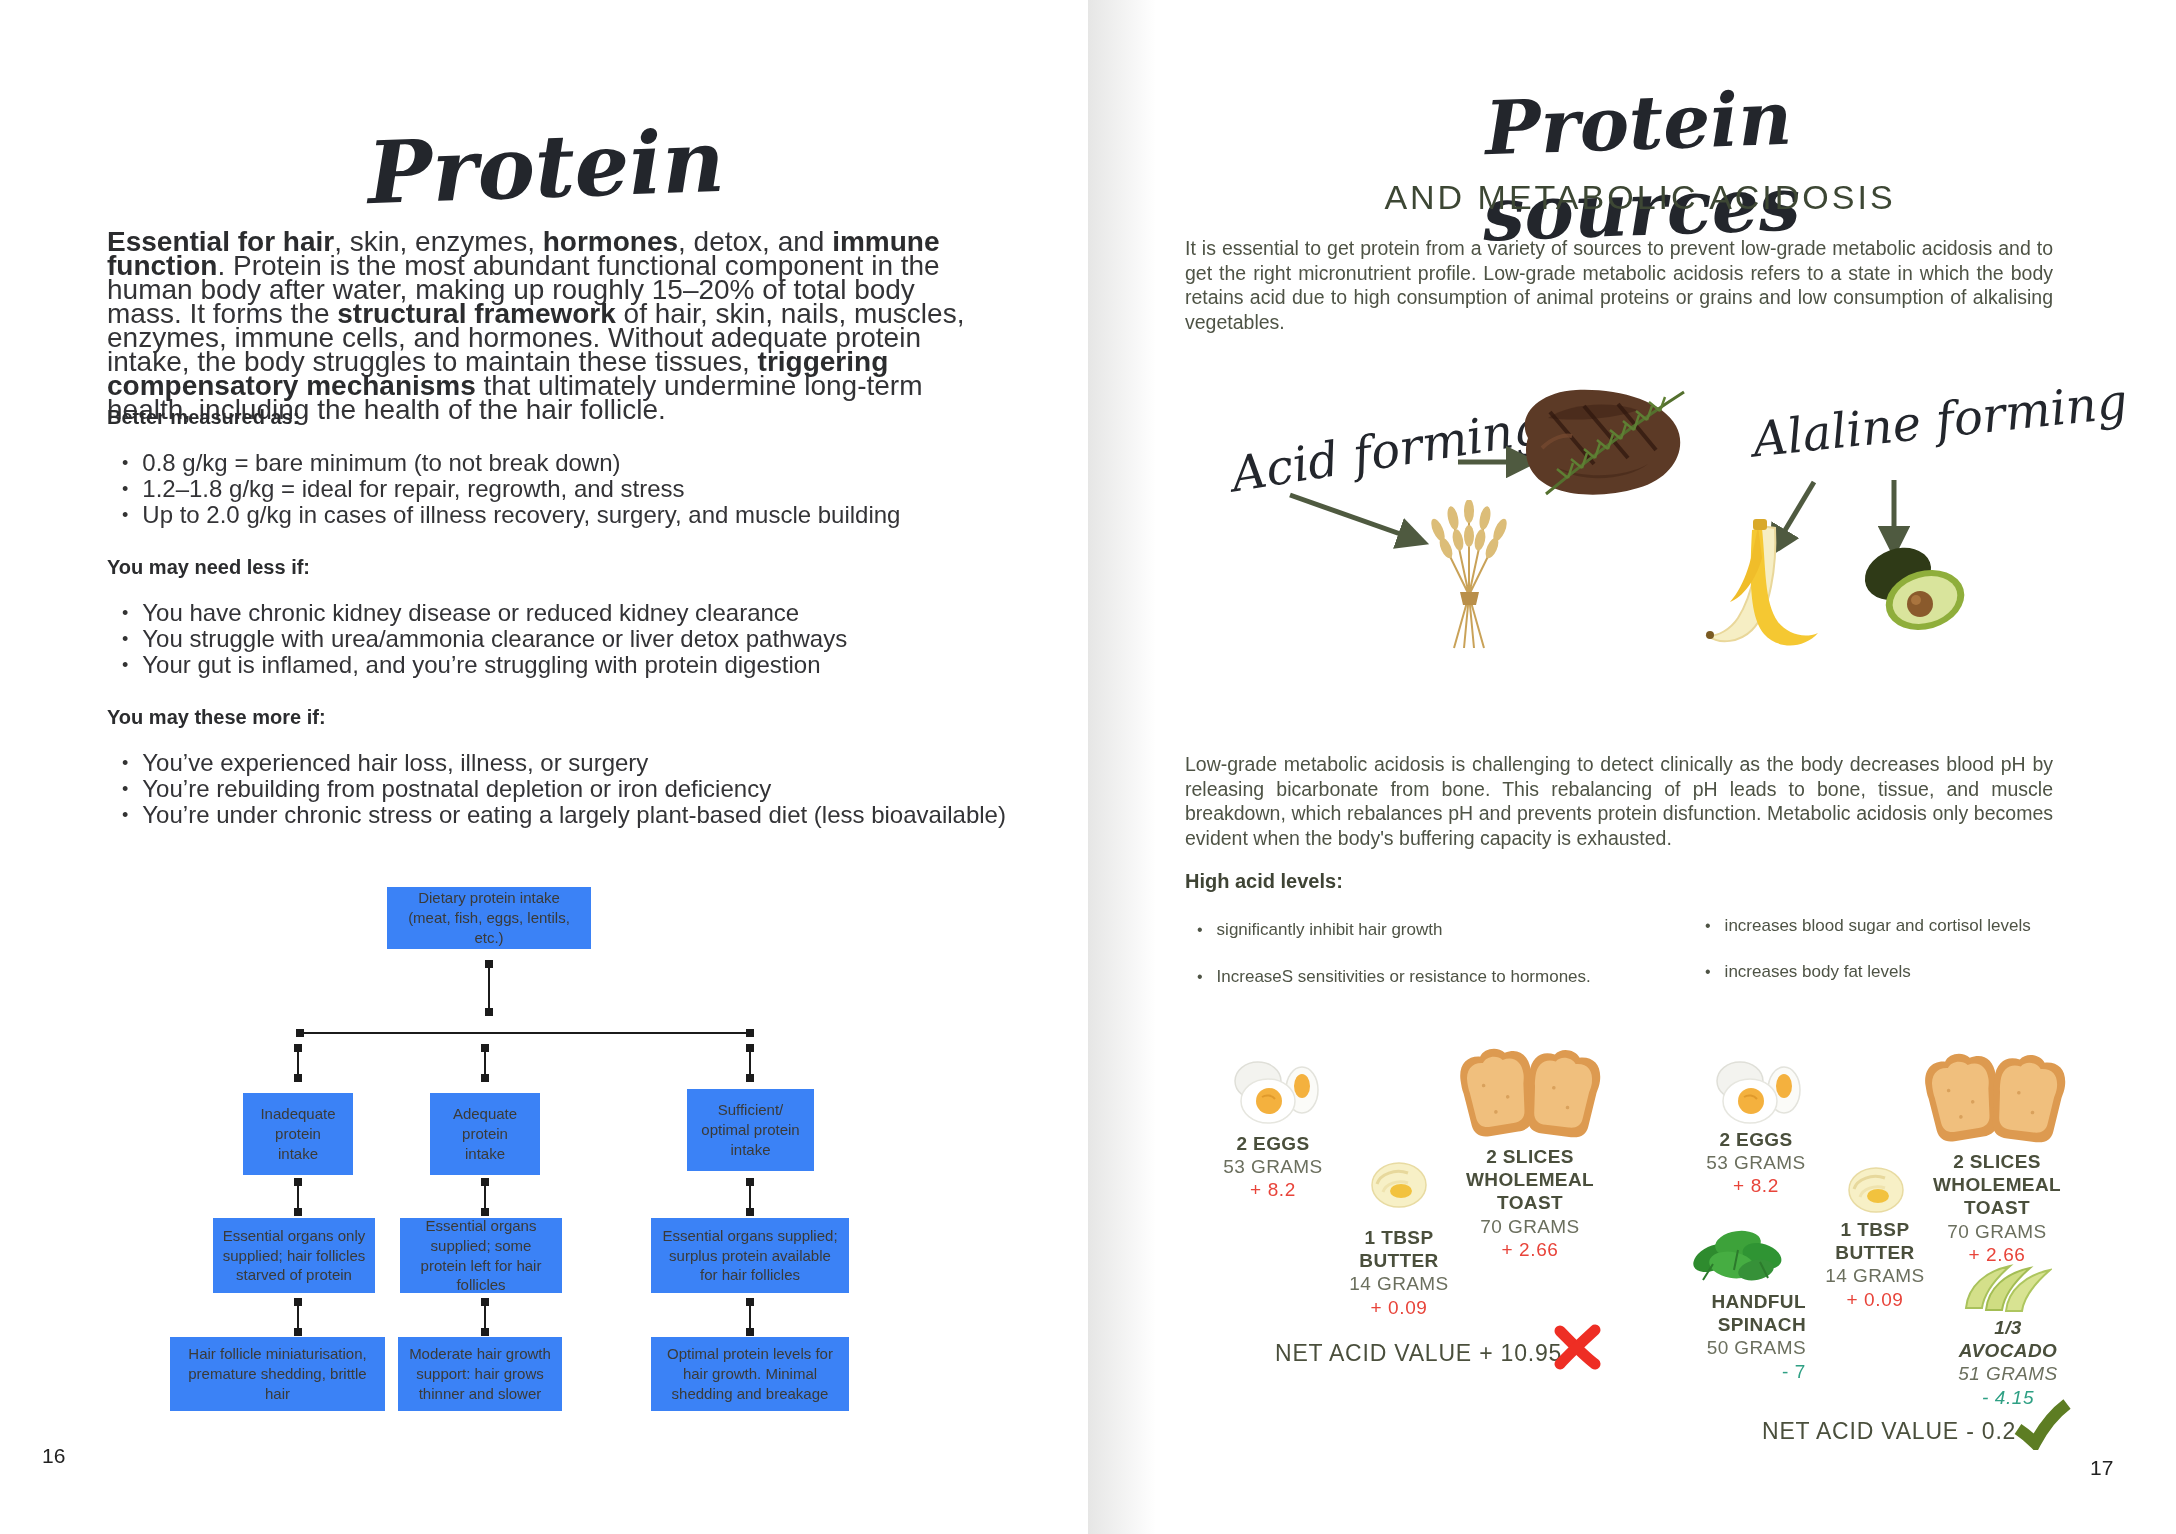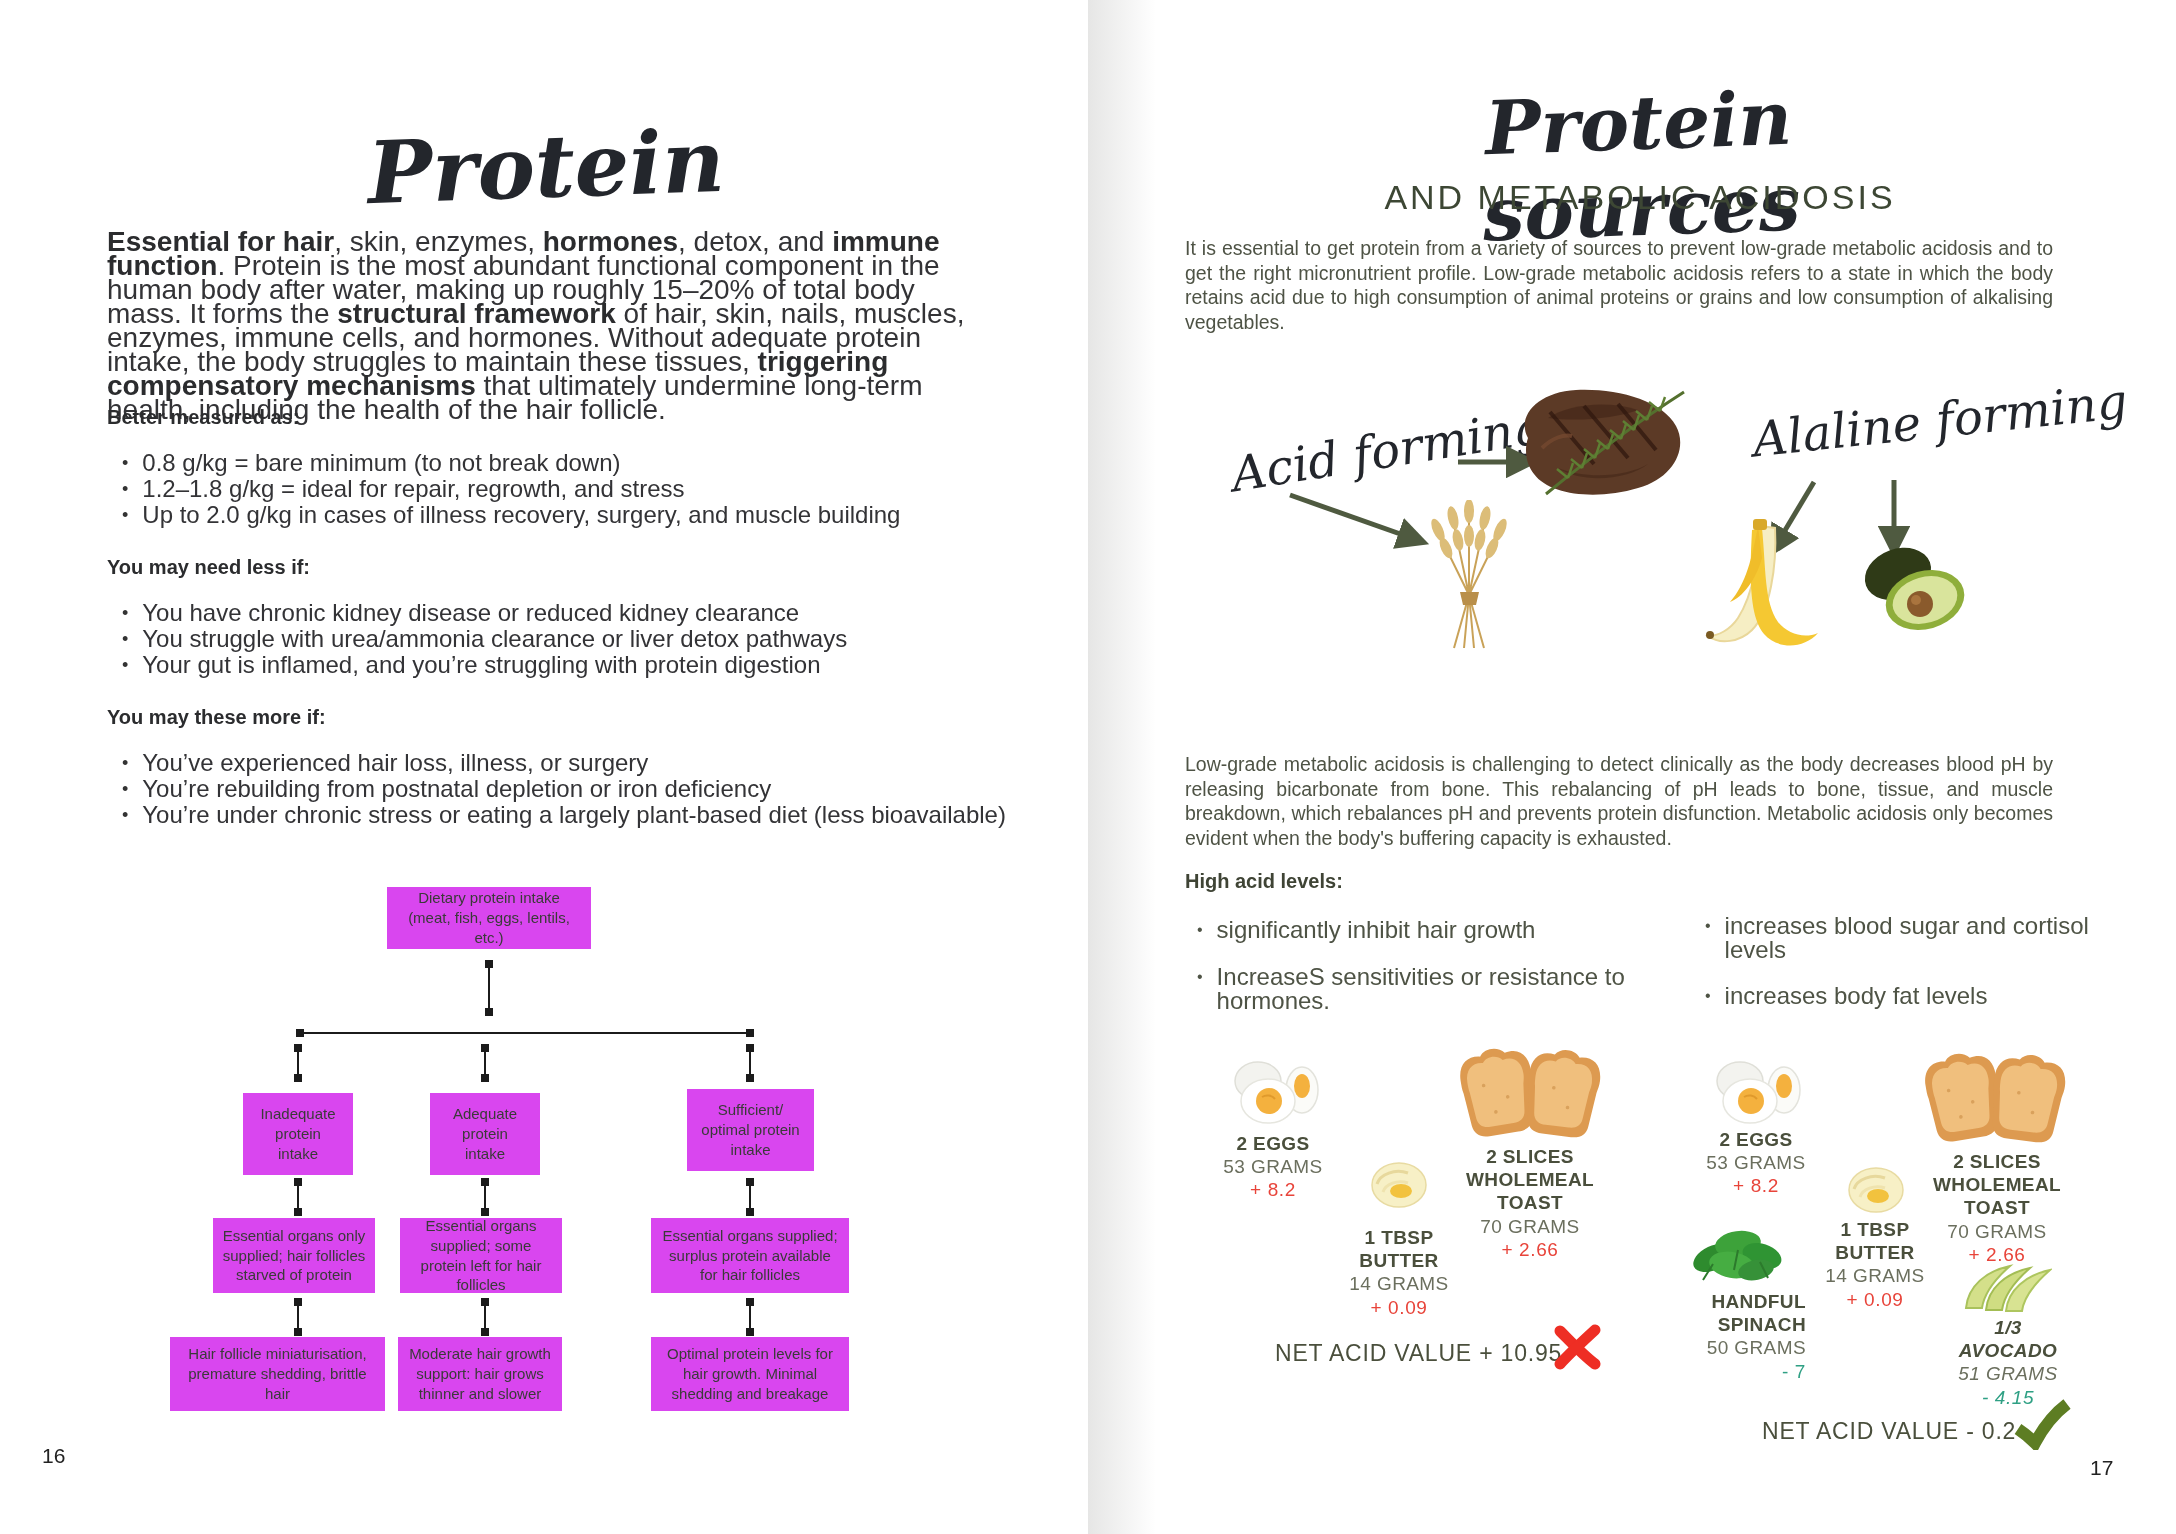--- a/index.html
+++ b/index.html
@@ -23,25 +23,25 @@
   .intro{left:107px;top:230px;width:882px;font-size:28px;line-height:24px;color:#333336;margin:0;}
   .b{font-weight:bold;color:#2b2c2e;}
   .lhead{font-size:20px;font-weight:bold;color:#2b2c2e;margin:0;}
   .blist{display:flex;flex-direction:column;}
   .brow{display:flex;gap:14px;font-size:24px;line-height:26px;color:#333336;}
   .brow::before{content:"•";flex:none;font-size:18px;line-height:26px;color:#333;}
 
   
   .rpara{font-size:19.5px;line-height:24.5px;color:#4e5345;text-align:justify;margin:0;}
   .rhead{font-size:20px;font-weight:bold;color:#3f4435;margin:0;}
-  .rrow{display:flex;gap:14px;font-size:24px;line-height:24px;color:#4e5345;}
+  .rrow{display:flex;gap:14px;font-size:17px;line-height:24px;color:#4e5345;}
   .rrow::before{content:"•";flex:none;font-size:16px;line-height:24px;color:#4e5345;}
 
   
-  .fbox{position:absolute;background:#d946ef;color:#3a3a38;font-size:15px;line-height:1.32;
+  .fbox{position:absolute;background:#3b82f6;color:#3a3a38;font-size:15px;line-height:1.32;
         display:flex;align-items:center;justify-content:center;text-align:center;padding:6px 8px;box-sizing:border-box;}
   .pre{white-space:pre-line;}
   .vconn{position:absolute;width:2px;background:#1b1b1b;}
   .vconn::before,.vconn::after{content:"";position:absolute;left:-3px;width:8px;height:8px;background:#1b1b1b;}
   .vconn::before{top:-4px;} .vconn::after{bottom:-4px;}
   .hconn{position:absolute;height:2px;background:#1b1b1b;}
   .hconn::before,.hconn::after{content:"";position:absolute;top:-3px;width:8px;height:8px;background:#1b1b1b;}
   .hconn::before{left:-4px;} .hconn::after{right:-4px;}
 
   

